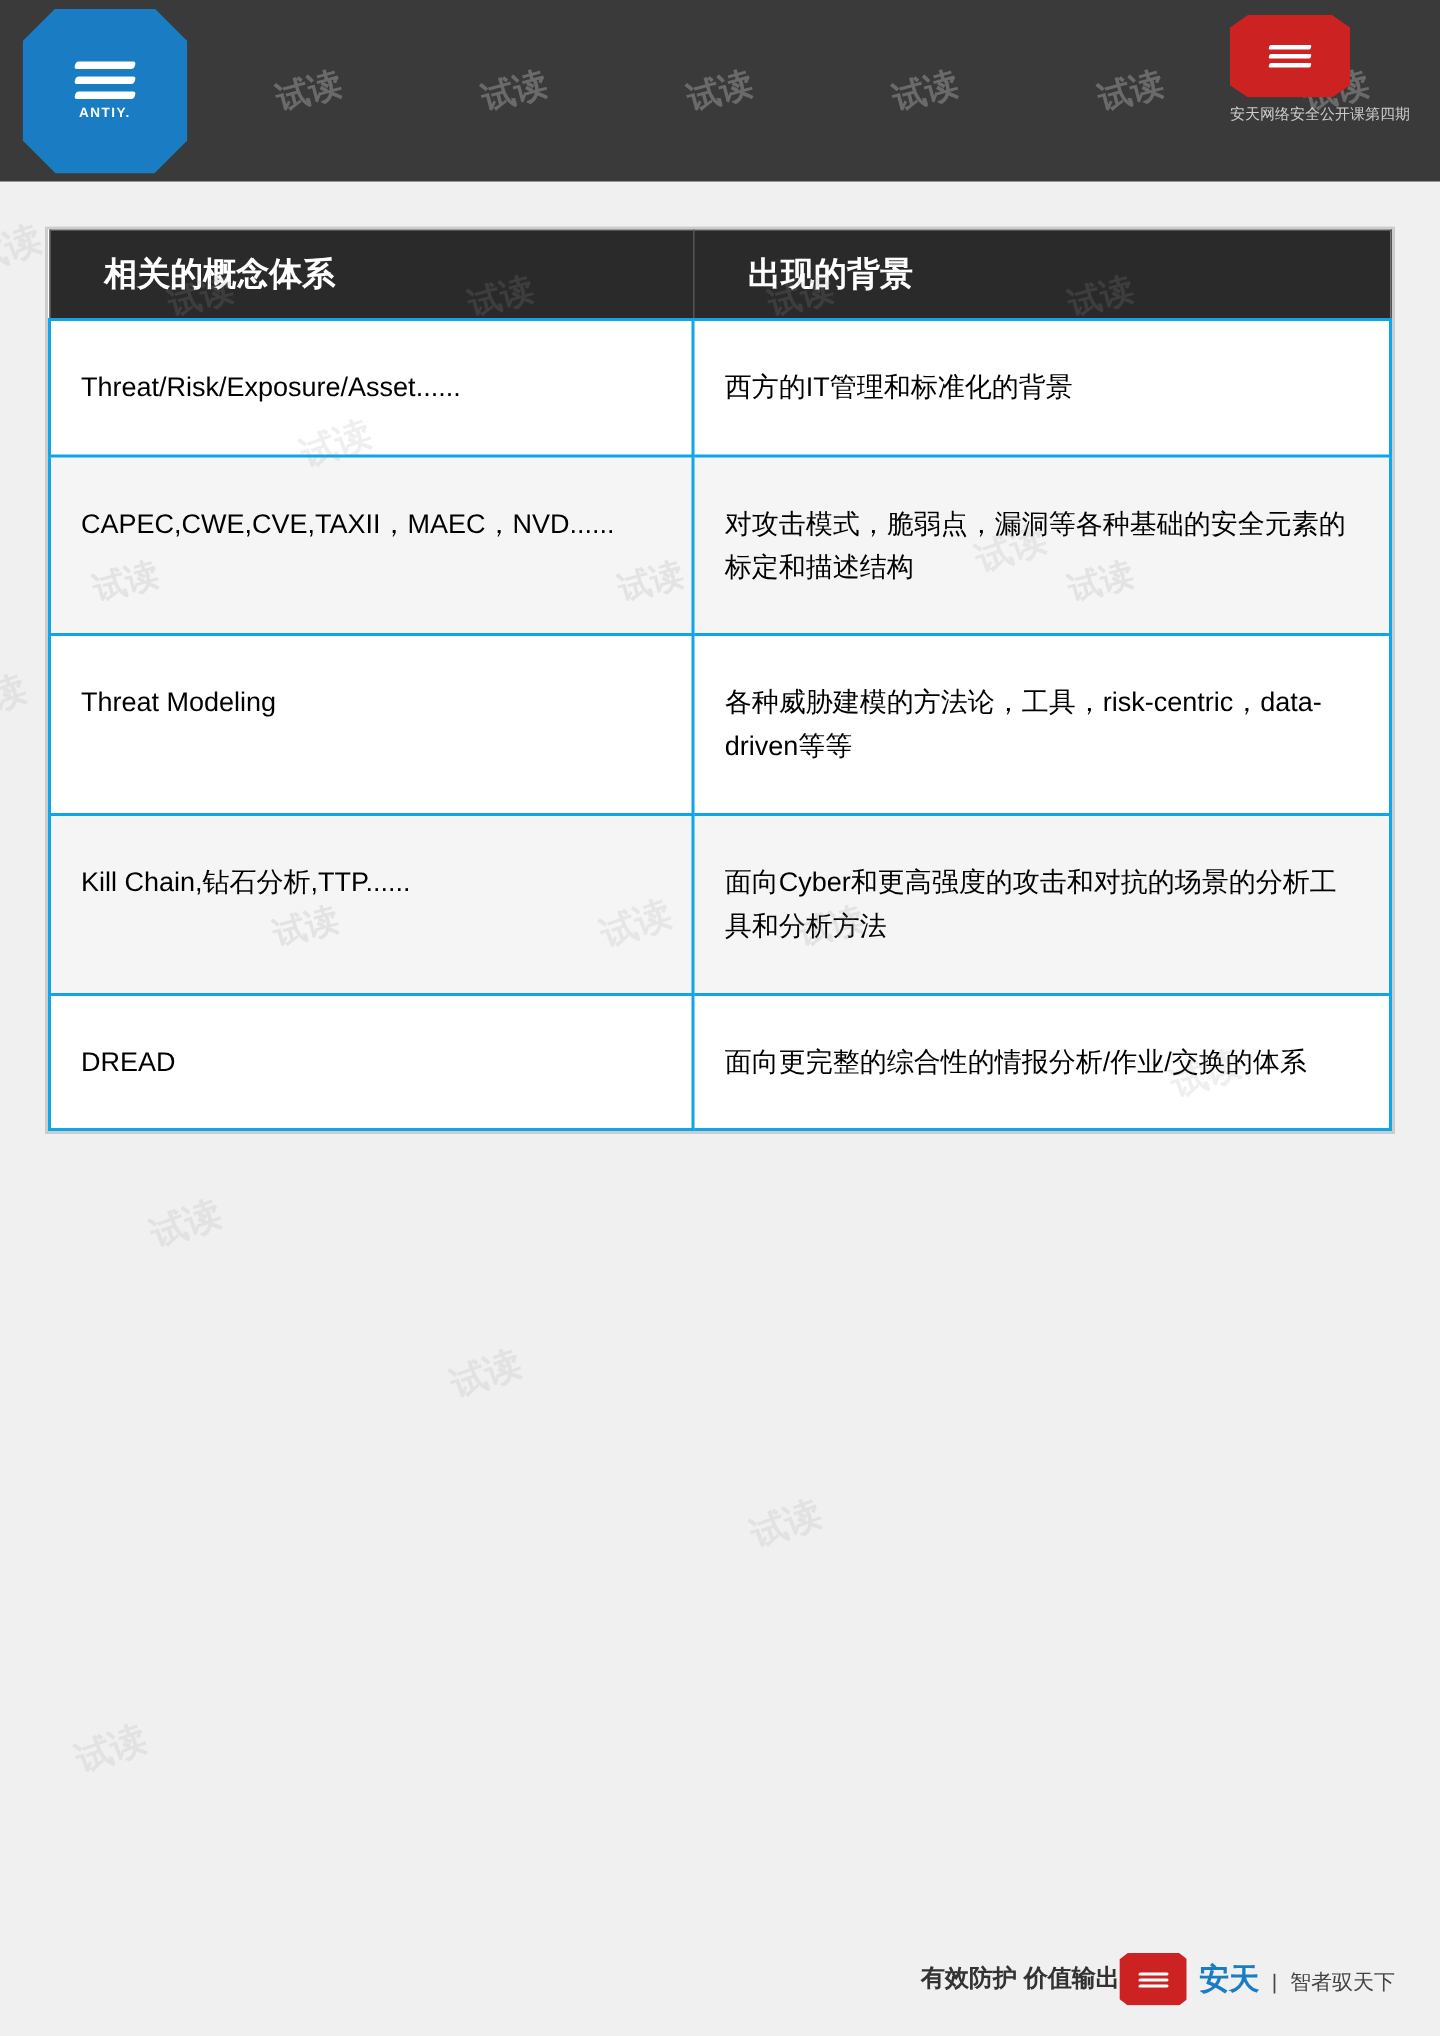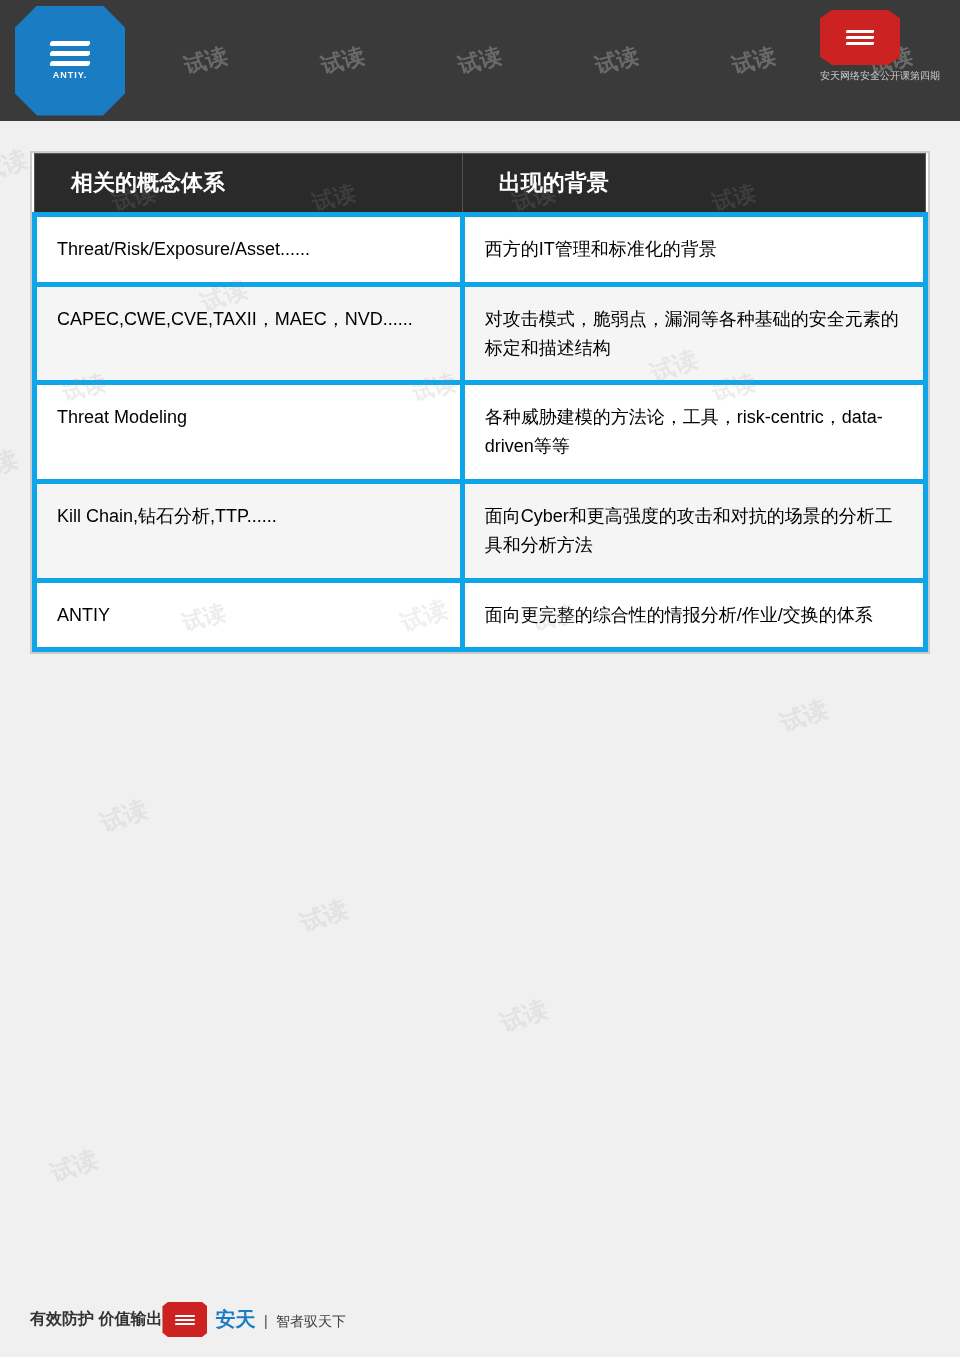--- a/index.html
+++ b/index.html
@@ -156,24 +156,24 @@
       padding: 14px 36px;
       font-size: 22px;
       font-weight: bold;
       color: white;
       background: #2a2a2a;
       border: 1px solid #555;
       text-align: left;
     }
 
     .content-table tbody tr td {
-      padding: 18px 20px;
+      padding: 30px 20px;
       font-size: 18px;
       vertical-align: top;
-      border: 5px solid #0ea5e9;
+      border: 2px solid #0ea5e9;
       line-height: 1.6;
     }
 
     .content-table tbody tr:nth-child(even) td {
       background: #f5f5f5;
     }
 
     .content-table tbody tr:nth-child(odd) td {
       background: #ffffff;
     }
@@ -188,21 +188,21 @@
     }
 
     
     .footer {
       position: absolute;
       bottom: 20px;
       left: 30px;
       right: 30px;
       display: flex;
       align-items: center;
-      justify-content: flex-start;
+      justify-content: flex-end;
     }
 
     .footer-left {
       color: #333;
       font-size: 16px;
       font-weight: bold;
     }
 
     .footer-right {
       display: flex;
@@ -334,21 +334,21 @@
         </tr>
         <tr>
           <td class="col-left">Threat Modeling</td>
           <td class="col-right">各种威胁建模的方法论，工具，risk-centric，data-driven等等</td>
         </tr>
         <tr>
           <td class="col-left">Kill Chain,钻石分析,TTP......</td>
           <td class="col-right">面向Cyber和更高强度的攻击和对抗的场景的分析工具和分析方法</td>
         </tr>
         <tr>
-          <td class="col-left">ANTIY</td>
+          <td class="col-left">DREAD</td>
           <td class="col-right">面向更完整的综合性的情报分析/作业/交换的体系</td>
         </tr>
       </tbody>
   </table>
 </div>
 
 <div class="footer">
   <div class="footer-left">有效防护 价值输出</div>
   <div class="footer-right">
     <div class="footer-logo-box">

